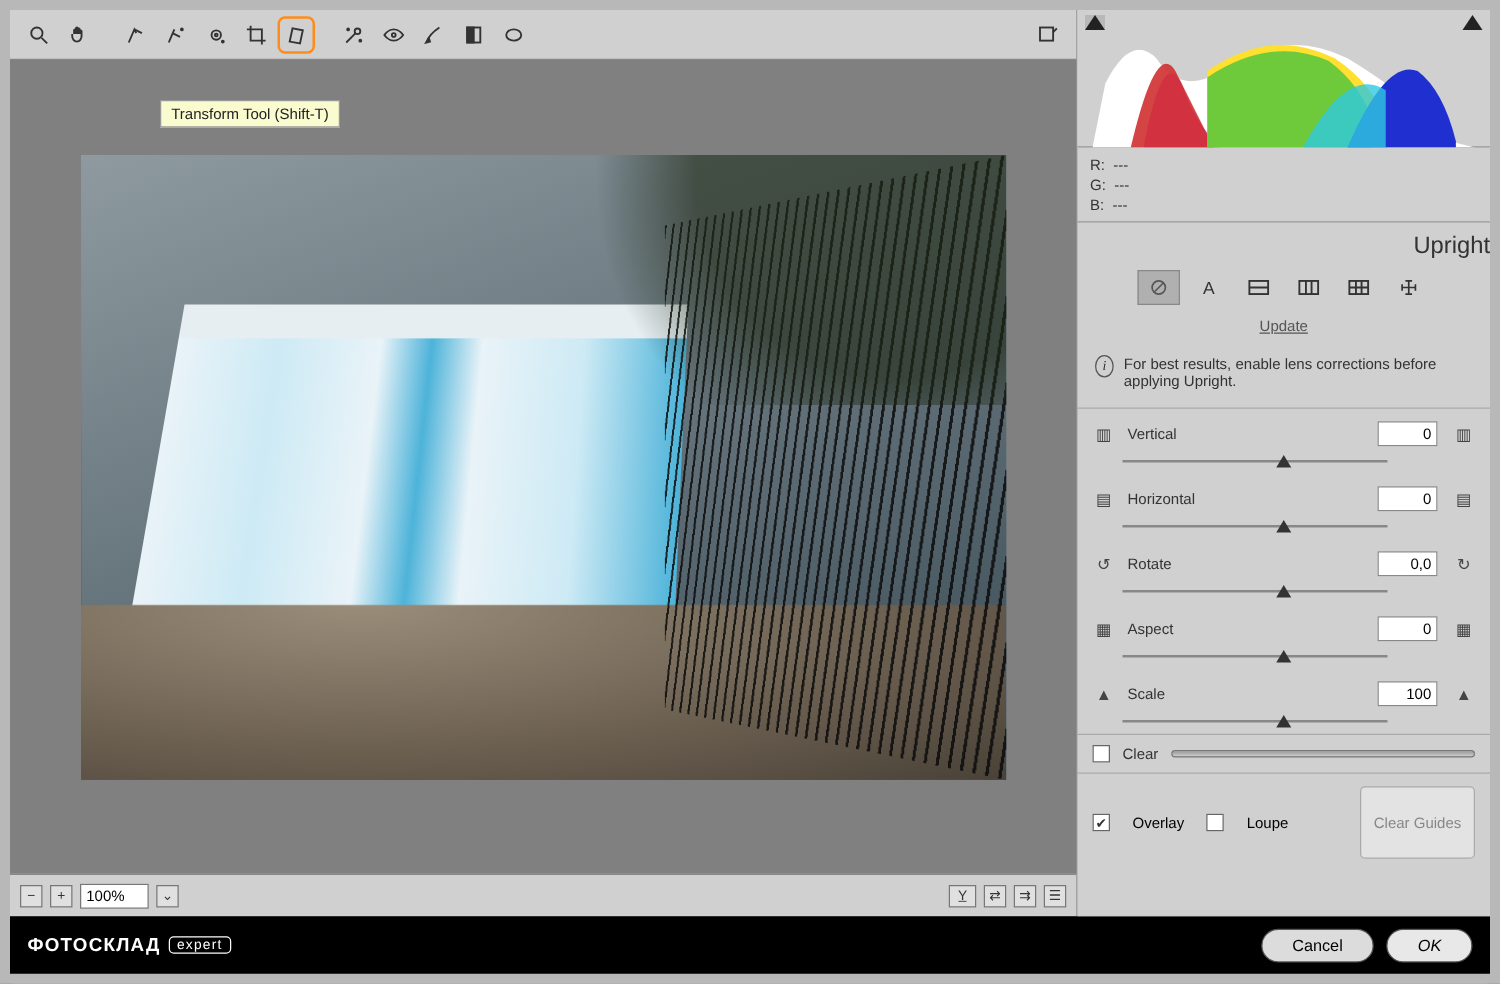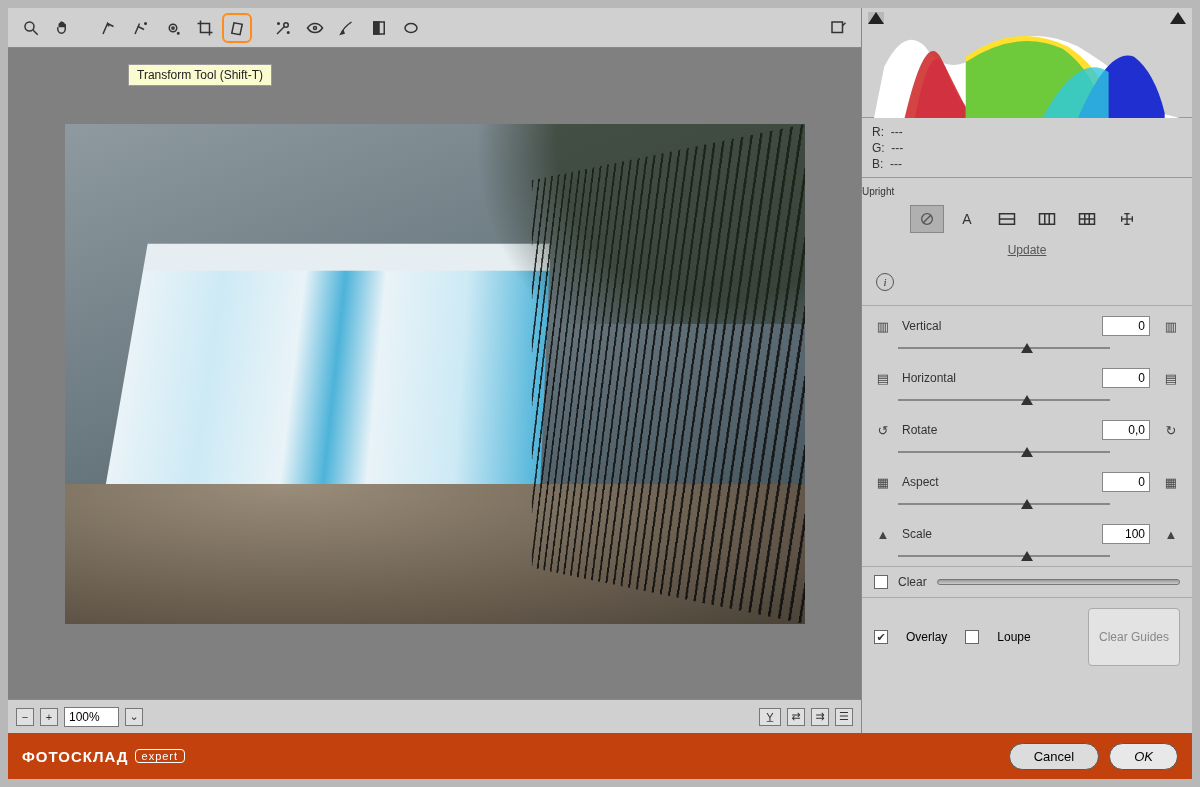--- a/index.html
+++ b/index.html
@@ -11,21 +11,21 @@
 
   
   .toolbar { height: 40px; background: #d0d0d0; border-bottom: 1px solid #888; display: flex; align-items: center; padding: 0 8px; gap: 2px; }
   .tool { width: 30px; height: 30px; display: flex; align-items: center; justify-content: center; border-radius: 4px; cursor: pointer; color: #333; }
   .tool.selected { border: 2px solid #ff8c1a; border-radius: 6px; }
   .toolbar-spacer { flex: 1; }
   .tool svg { width: 18px; height: 18px; }
 
   
   .canvas-wrap { flex: 1; background: #808080; position: relative; display:flex; align-items:center; justify-content:center; }
-  .tooltip { position:absolute; top:16px; left:120px; background:#fbfbd0; border:1px solid #999; padding:3px 8px; font-size:12px; color:#222; }
+  .tooltip { position:absolute; top:32px; left:120px; background:#fbfbd0; border:1px solid #999; padding:3px 8px; font-size:12px; color:#222; }
   .preview { width: 740px; height: 500px; background: linear-gradient(180deg,#9ba3a6 0%,#7f8a8e 30%,#4a5a62 60%), #6a7a82; position:relative; overflow:hidden; }
   
   .sky { position:absolute; inset:0; background: linear-gradient(160deg,#8e9aa0 0%,#6d7b82 40%,#4a5a63 80%);}
   .building { position:absolute; left:60px; top:110px; width:420px; height:280px; background: linear-gradient(90deg,#e9f3f8 0%,#cdeaf5 20%,#e9f3f8 40%,#4db3d9 50%,#e9f3f8 60%,#cdeaf5 80%,#4db3d9 100%); transform: perspective(800px) rotateX(14deg) skewX(-6deg); border-top: 30px solid #e6eef2;}
   .ground { position:absolute; bottom:0; left:0; right:0; height:140px; background: radial-gradient(ellipse at 30% 0%, #9a8d7a 0%, #6b5f50 60%, #4a4238 100%);}
   .fence { position:absolute; right:0; top:0; bottom:0; width:55%; background: repeating-linear-gradient(100deg, rgba(10,10,10,0.85) 0 3px, transparent 3px 12px); transform: perspective(700px) rotateY(-30deg); transform-origin:right center;}
   .branch { position:absolute; top:0; right:0; width:60%; height:40%; background: radial-gradient(circle at 80% 10%, rgba(30,40,20,0.6) 0 40%, transparent 60%);}
 
   
   .status-left { height: 34px; border-top:1px solid #888; display:flex; align-items:center; padding:0 8px; gap:6px; font-size:12px; color:#333; background:#d0d0d0;}
@@ -36,21 +36,21 @@
   
   .histo-wrap { height:110px; border-bottom:1px solid #999; position:relative; background:#d0d0d0;}
   .corner-tri { position:absolute; top:4px; width:0; height:0; border-left:8px solid transparent; border-right:8px solid transparent; border-bottom:12px solid #222;}
   .corner-tri.left { left:6px;}
   .corner-tri.right { right:6px;}
   .histogram { position:absolute; left:12px; right:12px; bottom:0; top:8px;}
   .info-row { height:60px; border-bottom:1px solid #999; display:flex; font-size:12px; color:#333;}
   .info-col { flex:1; padding:6px 10px; display:flex; flex-direction:column; justify-content:center; gap:2px;}
   .info-col.right-col { align-items:flex-end; text-align:right;}
   .panel-title { text-align:center; padding:6px 0; font-size:13px; color:#333; border-bottom:1px solid #bbb;}
-  .section-title { text-align:left; padding:8px 0 4px; font-size:10px; color:#333;}
+  .section-title { text-align:right; padding:8px 0 4px; font-size:19px; color:#333;}
   .upright-btns { display:flex; justify-content:center; gap:6px; padding:4px 0 8px;}
   .ubtn { width:34px; height:28px; border:1px solid transparent; display:flex; align-items:center; justify-content:center; cursor:pointer; color:#333; font-size:14px;}
   .ubtn.active { background:#b0b0b0; border:1px solid #888;}
   .update-link { text-align:center; font-size:12px; color:#555; text-decoration:underline; padding:2px 0 10px; cursor:pointer;}
   .tip-row { display:flex; gap:8px; padding:6px 14px 14px; font-size:12px; color:#333; border-bottom:1px solid #aaa;}
   .tip-row .icn { width:18px; height:18px; border:1.5px solid #555; border-radius:50%; display:flex; align-items:center; justify-content:center; font-size:11px; font-family:serif; font-style:italic;}
   .sliders { padding:10px 12px 4px; display:flex; flex-direction:column; gap:14px; overflow:auto;}
   .sl-row { display:grid; grid-template-columns:18px 1fr 50px 18px; align-items:center; gap:10px;}
   .sl-label { font-size:12px; color:#333;}
   .sl-input { width:48px; height:20px; border:1px solid #888; background:#fff; font-size:12px; text-align:right; padding:0 4px;}
@@ -58,21 +58,21 @@
   .track::before { content:""; position:absolute; left:24px; right:70px; top:5px; height:2px; background:#888;}
   .thumb { position:absolute; top:1px; width:0; height:0; border-left:6px solid transparent; border-right:6px solid transparent; border-bottom:10px solid #333; transform:translateX(-50%);}
   .mini-ic { color:#444; font-size:13px; text-align:center;}
   .grid-row { display:flex; align-items:center; gap:10px; padding:8px 12px; border-top:1px solid #aaa; font-size:12px; color:#333;}
   .chk { width:14px; height:14px; border:1px solid #666; background:#fff; display:inline-flex; align-items:center; justify-content:center; font-size:11px; color:#333;}
   .grid-slider { flex:1; height:6px; background:linear-gradient(#999,#ccc); border:1px solid #777; border-radius:3px;}
   .overlay-row { display:flex; align-items:center; gap:18px; padding:10px 12px; border-top:1px solid #aaa; font-size:12px;}
   .btn-ghost { padding:21px 10px; border:1px solid #aaa; border-radius:4px; background:#e3e3e3; color:#888; font-size:12px;}
 
   
-  .footer { height:46px; display:flex; align-items:center; padding:0 14px; gap:10px; background:#c2410c;}
+  .footer { height:46px; display:flex; align-items:center; padding:0 14px; gap:10px; background:#000000;}
   .brand { color:#fff; font-weight:700; letter-spacing:1px; font-size:15px; display:flex; align-items:center; gap:6px;}
   .brand .expert { border:1px solid #fff; border-radius:4px; padding:0 6px; font-size:11px; font-weight:400;}
   .footer .spacer { flex:1;}
   .pill-btn { padding:5px 24px; border:1px solid #555; border-radius:16px; background:#dcdcdc; font-size:13px; cursor:pointer;}
   .pill-btn.primary { background:#e8e8e8;font-style:italic;}
 </style>
 </head>
 <body>
 
 <div class="app">
@@ -251,20 +251,21 @@
               <line x1="8" y1="4" x2="16" y2="4"></line>
               <line x1="8" y1="20" x2="16" y2="20"></line>
             </svg>
           </div>
       </div>
 
       <div class="update-link">Update</div>
 
       <div class="tip-row">
         <div class="icn">i</div>
+        <div>For best results, enable lens corrections before applying Upright.</div>
       </div>
 
       <div class="sliders">
         <div class="sl-row">
           <div class="mini-ic">▥</div>
           <div class="sl-label">Vertical</div>
           <input class="sl-input" value="0" style="">
           <div class="mini-ic">▥</div>
           <div class="track">
               <div class="thumb" style="left:50%"></div>

